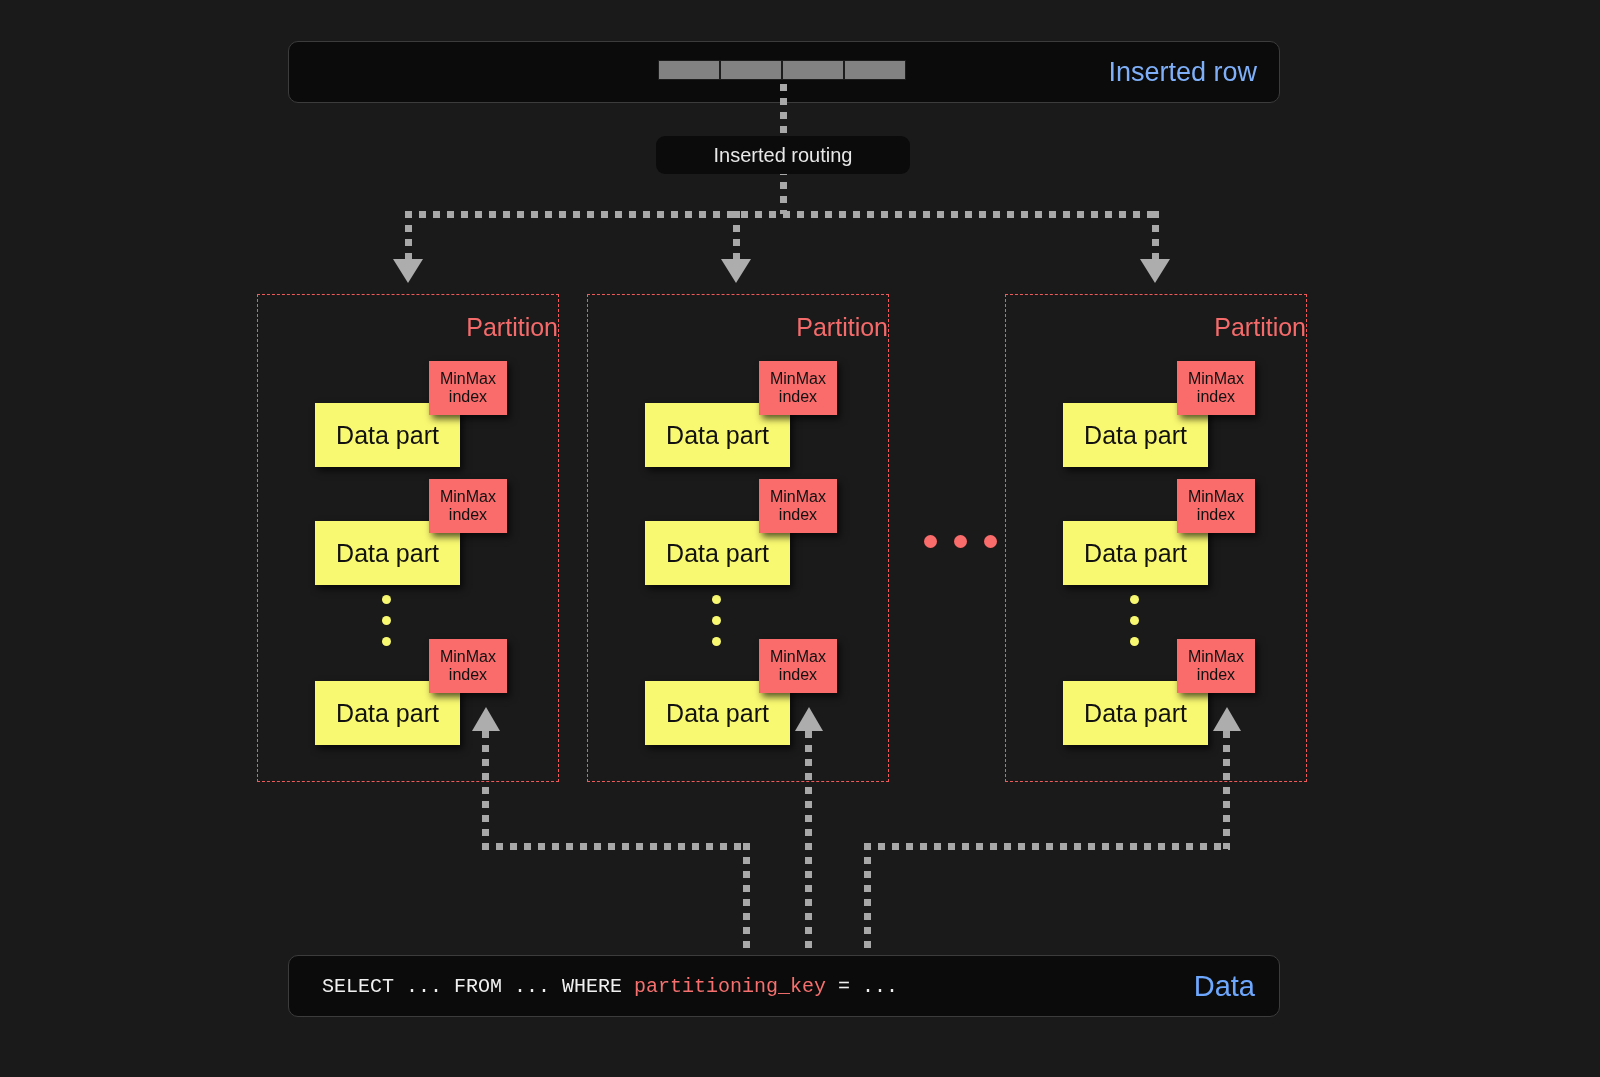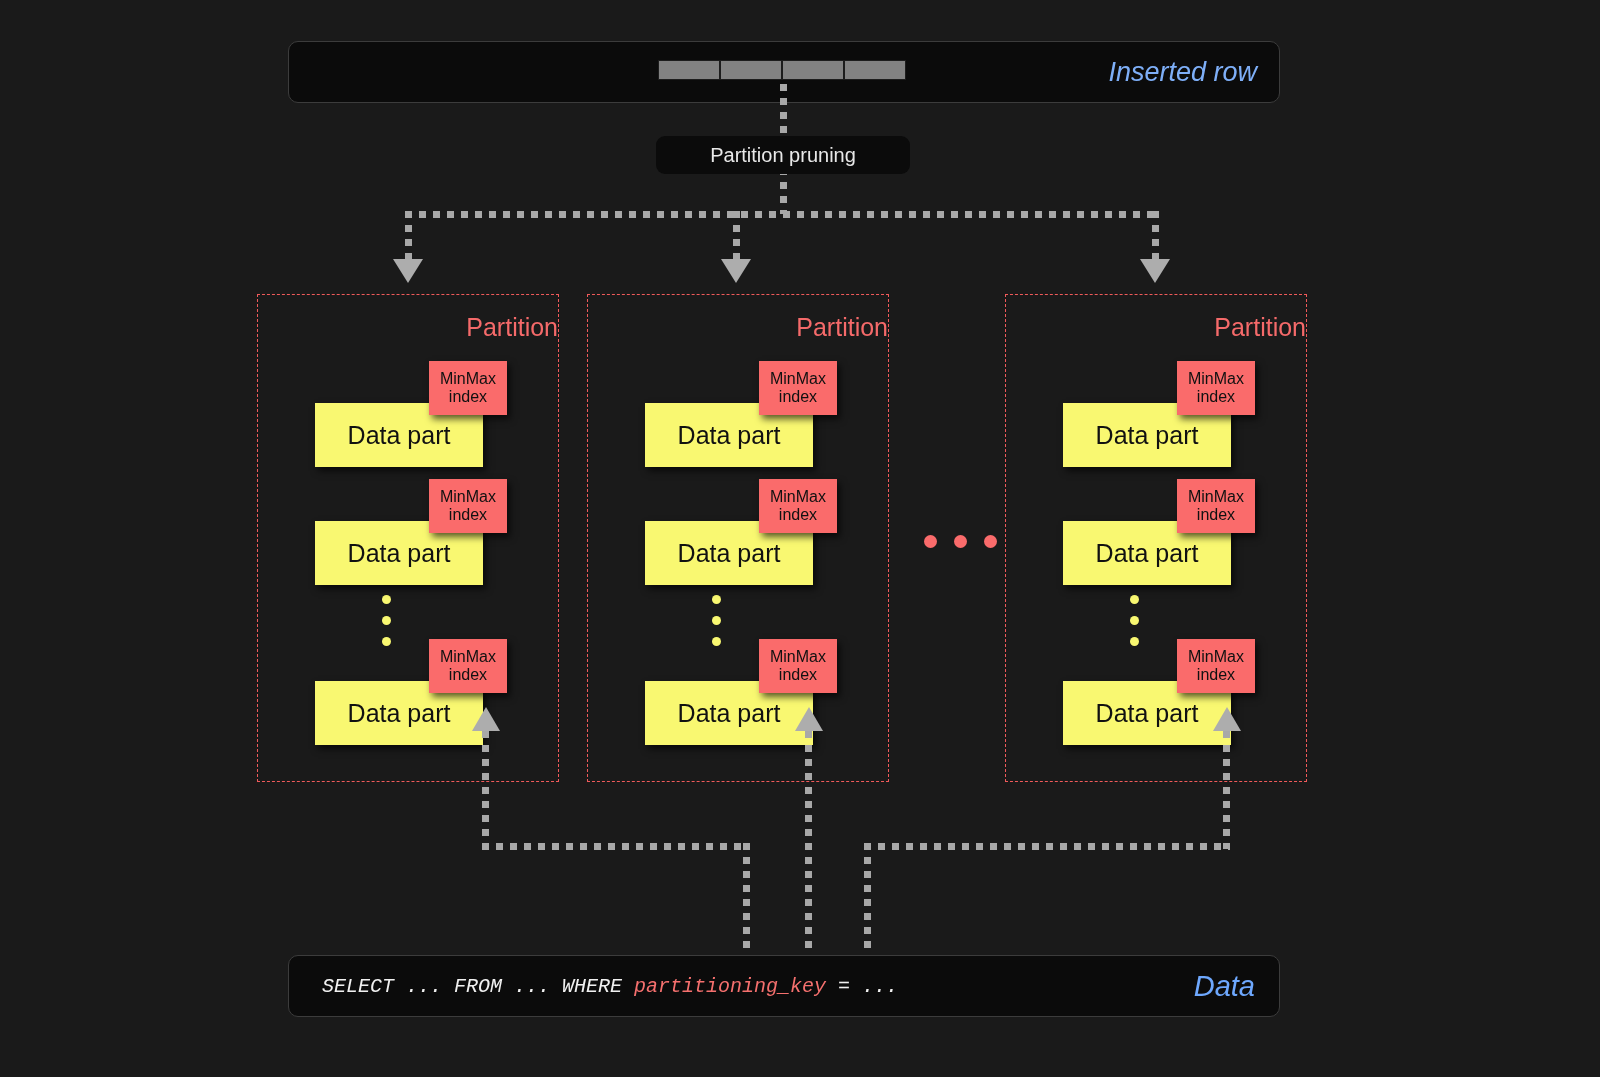--- a/index.html
+++ b/index.html
@@ -21,21 +21,20 @@
     overflow: hidden;
   }
 
   
   .bar {
     position: absolute;
     background: #0b0b0b;
     border: 1px solid #3c3c3c;
     border-radius: 10px;
     box-sizing: border-box;
-    font-style: italic;
   }
   #inserted-row-bar {
     left: 288px;
     top: 41px;
     width: 992px;
     height: 62px;
   }
   #inserted-row-label {
     position: absolute;
     right: 22px;
@@ -152,21 +151,21 @@
     height: 120px;
   }
   .part-row-1 { top: 66px; }
   .part-row-2 { top: 184px; }
   .part-row-3 { top: 344px; }
 
   .data-part {
     position: absolute;
     left: 0;
     top: 42px;
-    width: 168px;
+    width: 145px;
     height: 64px;
     background: #f9f871;
     color: #111;
     font-size: 25px;
     display: flex;
     align-items: center;
     justify-content: center;
     box-shadow: 3px 4px 7px rgba(0,0,0,0.65);
     z-index: 1;
   }
@@ -256,21 +255,21 @@
   <div id="row-cells">
     <div class="row-cell"></div>
     <div class="row-cell"></div>
     <div class="row-cell"></div>
     <div class="row-cell"></div>
   </div>
 
   <div class="dot-v" style="left:780px; top:84px; height:130px;"></div>
 
   <div class="pill" id="partition-routing-box">
-    <span>Partition pruning</span>
+    <span>Inserted routing</span>
   </div>
 
   <div class="dot-h" style="left:405px; top:211px; width:755px;"></div>
 
   <div class="dot-v" style="left:405px; top:211px; height:52px;"></div>
   <div class="arrow-down" style="left:393px; top:259px;"></div>
 
   <div class="dot-v" style="left:733px; top:211px; height:52px;"></div>
   <div class="arrow-down" style="left:721px; top:259px;"></div>
 

